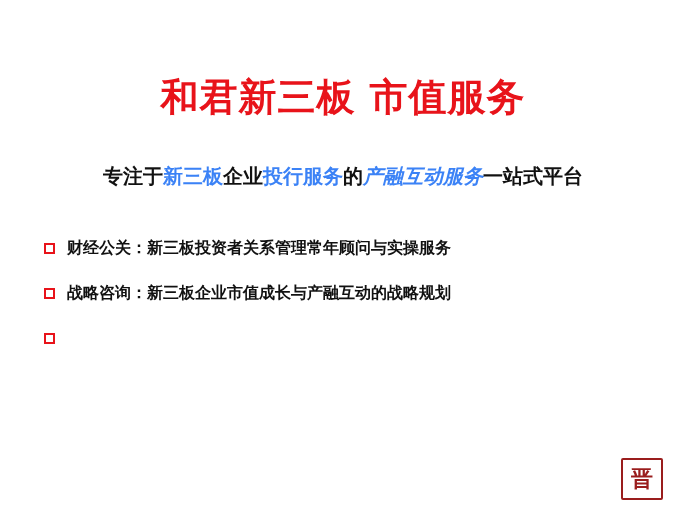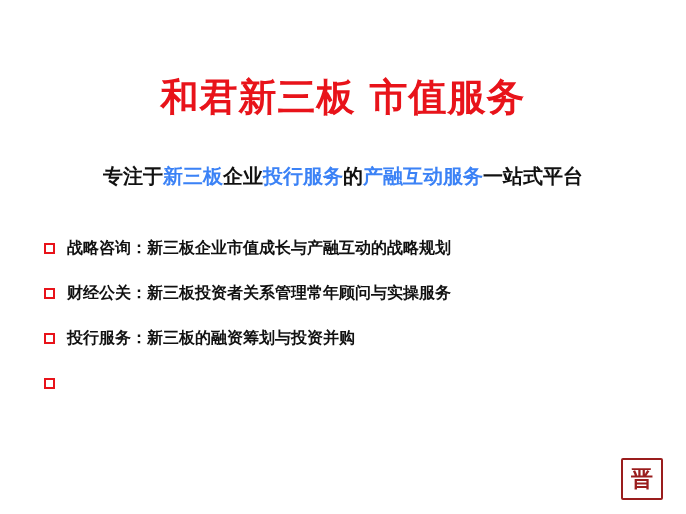--- a/index.html
+++ b/index.html
@@ -40,20 +40,21 @@
     font-size: 20px;
     font-weight: bold;
     color: #111111;
     white-space: nowrap;
     font-family: "DejaVu Sans", "Liberation Sans", sans-serif;
   }
   .subtitle .red {
     color: #3b82f6;
   }
   .subtitle .italic {
+    font-style: italic;
   }
   .bullets {
     position: absolute;
     top: 238px;
     left: 44px;
     width: 620px;
   }
   .bullet {
     display: flex;
     align-items: flex-start;
@@ -129,32 +130,28 @@
 
   <div class="subtitle">
     <span>专注于</span><span class="red">新三板</span><span>企业</span><span class="red">投行服务</span><span>的</span><span class="red italic">产融互动服务</span><span>一站式平台</span>
   </div>
 
   <div class="bullets">
 
 
     <div class="bullet">
       <span class="marker"></span>
-      <span class="bullet-text">战略咨询：新三板企业市值成长与产融互动的战略规划</span>
-    </div>
-
-    <div class="bullet">
-      <span class="marker"></span>
       <span class="bullet-text">财经公关：新三板投资者关系管理常年顾问与实操服务</span>
     </div>
 
     <div class="bullet">
       <span class="marker"></span>
-      <span class="bullet-text">投行服务：新三板的融资筹划与投资并购</span>
+      <span class="bullet-text">战略咨询：新三板企业市值成长与产融互动的战略规划</span>
     </div>
+
 
     <div class="bullet">
       <span class="marker"></span>
     </div>
 
   </div>
 
   <div class="footer">
     <div class="footer-logo">晋</div>
   </div>

